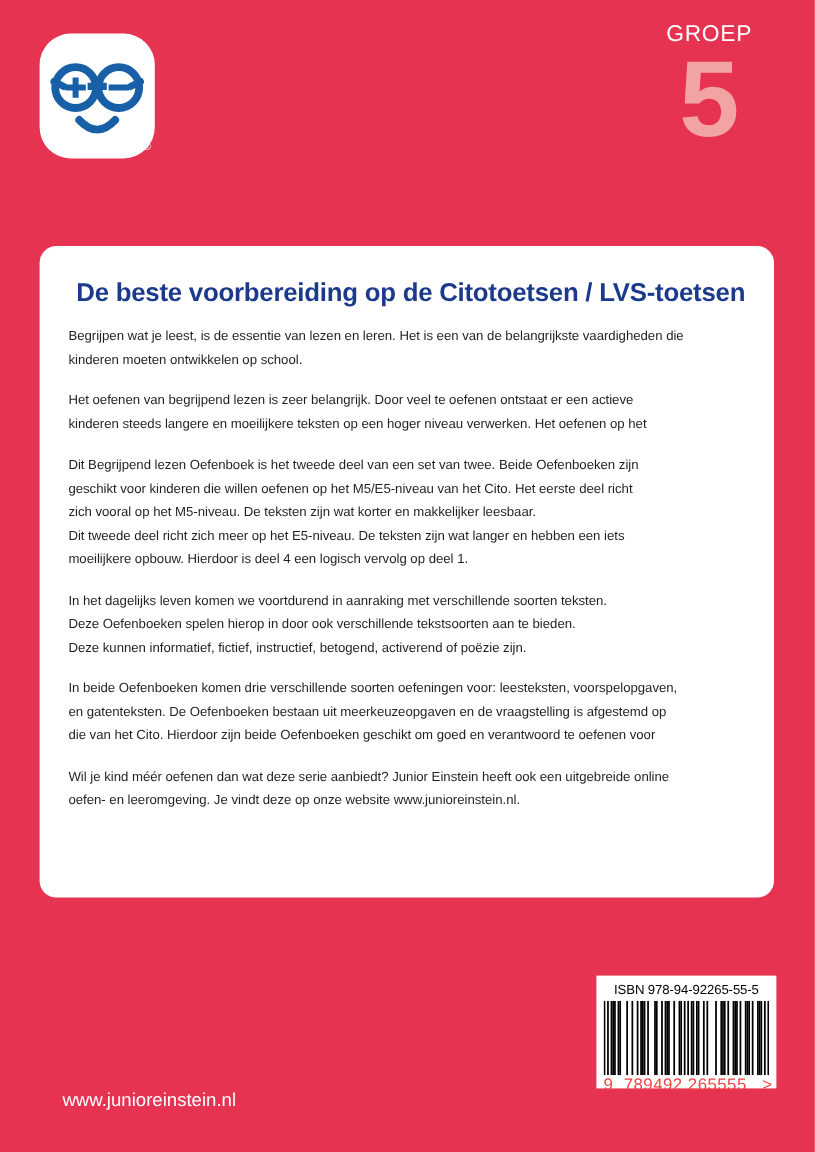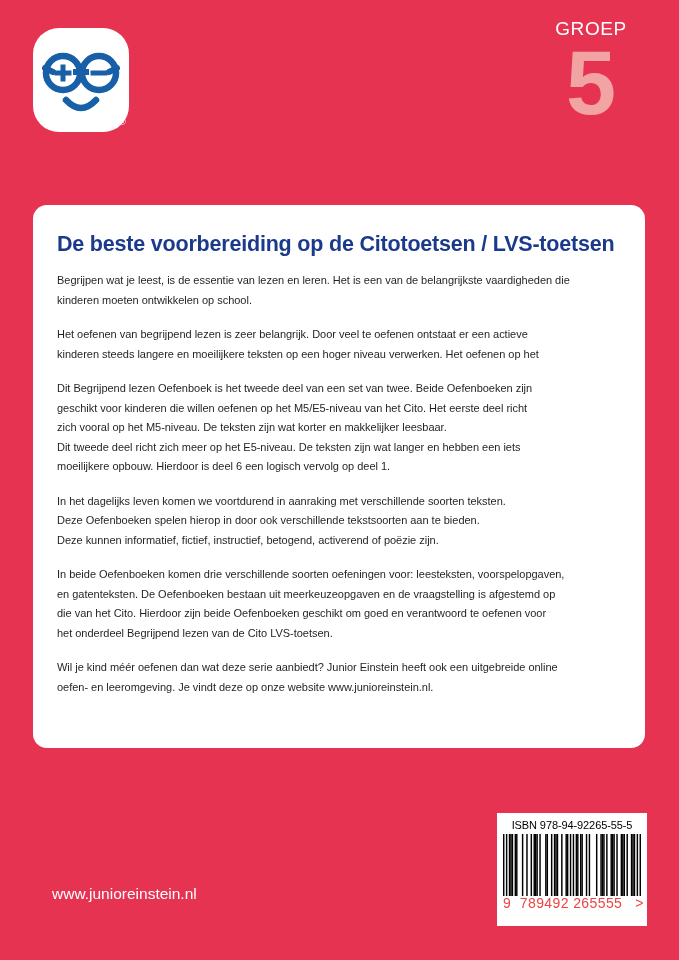--- a/index.html
+++ b/index.html
@@ -82,39 +82,40 @@
     padding: 26px 24px 10px 24px;
   }
   #card-title {
     color: #1B3A8C;
     font-size: 21.5px;
     font-weight: bold;
     line-height: 26px;
     letter-spacing: -0.2px;
     margin: 0 0 14px 0;
     font-family: "Liberation Sans", sans-serif;
+    text-align: right;
   }
   .body-para {
     color: #231F20;
     font-size: 11px;
     line-height: 19.5px;
     margin: 0 0 15px 0;
     font-family: "Liberation Sans", sans-serif;
     letter-spacing: -0.02px;
   }
   .body-para:last-child { margin-bottom: 0; }
   .body-para .nowrap-line { display: block; }
 
   
   #barcode-box {
     position: absolute;
     left: 497px;
     top: 813px;
     width: 150px;
-    height: 113px;
+    height: 94px;
     background: #FFFFFF;
     padding: 5px 6px 4px 6px;
     box-sizing: border-box;
   }
   #barcode-isbn {
     color: #000000;
     font-size: 11px;
     line-height: 14px;
     text-align: center;
     font-family: "Liberation Sans", sans-serif;
@@ -131,21 +132,21 @@
     text-align: center;
     font-family: "Liberation Sans", sans-serif;
     letter-spacing: 0.4px;
     white-space: pre;
   }
 
   
   #footer-url {
     position: absolute;
     left: 52px;
-    top: 884px;
+    top: 908px;
     color: #FFFFFF;
     font-size: 15.5px;
     line-height: 20px;
     font-family: "Liberation Sans", sans-serif;
   }
 </style>
 </head>
 <body>
 
 <div id="logo-badge">
@@ -184,32 +185,31 @@
     </p>
   <p class="body-para">
       <span class="nowrap-line">Het oefenen van begrijpend lezen is zeer belangrijk. Door veel te oefenen ontstaat er een actieve</span>
       <span class="nowrap-line">kinderen steeds langere en moeilijkere teksten op een hoger niveau verwerken. Het oefenen op het</span>
     </p>
   <p class="body-para">
       <span class="nowrap-line">Dit Begrijpend lezen Oefenboek is het tweede deel van een set van twee. Beide Oefenboeken zijn</span>
       <span class="nowrap-line">geschikt voor kinderen die willen oefenen op het M5/E5-niveau van het Cito. Het eerste deel richt</span>
       <span class="nowrap-line">zich vooral op het M5-niveau. De teksten zijn wat korter en makkelijker leesbaar.</span>
       <span class="nowrap-line">Dit tweede deel richt zich meer op het E5-niveau. De teksten zijn wat langer en hebben een iets</span>
-      <span class="nowrap-line">moeilijkere opbouw. Hierdoor is deel 6 een logisch vervolg op deel 1.</span>
+      <span class="nowrap-line">moeilijkere opbouw. Hierdoor is deel 4 een logisch vervolg op deel 1.</span>
     </p>
   <p class="body-para">
       <span class="nowrap-line">In het dagelijks leven komen we voortdurend in aanraking met verschillende soorten teksten.</span>
       <span class="nowrap-line">Deze Oefenboeken spelen hierop in door ook verschillende tekstsoorten aan te bieden.</span>
       <span class="nowrap-line">Deze kunnen informatief, fictief, instructief, betogend, activerend of poëzie zijn.</span>
     </p>
   <p class="body-para">
       <span class="nowrap-line">In beide Oefenboeken komen drie verschillende soorten oefeningen voor: leesteksten, voorspelopgaven,</span>
       <span class="nowrap-line">en gatenteksten.  De Oefenboeken bestaan uit meerkeuzeopgaven en de vraagstelling is afgestemd op</span>
       <span class="nowrap-line">die van het Cito. Hierdoor zijn beide Oefenboeken geschikt om goed en verantwoord te oefenen voor</span>
-      <span class="nowrap-line">het onderdeel Begrijpend lezen van de Cito LVS-toetsen.</span>
     </p>
   <p class="body-para">
       <span class="nowrap-line">Wil je kind méér oefenen dan wat deze serie aanbiedt? Junior Einstein heeft ook een uitgebreide online</span>
       <span class="nowrap-line">oefen- en leeromgeving. Je vindt deze op onze website www.junioreinstein.nl.</span>
     </p>
 </div>
 
 <div id="barcode-box">
   <div id="barcode-isbn">ISBN 978-94-92265-55-5</div>
   <svg id="barcode-bars" width="138" height="62" viewBox="0 0 138 62" aria-hidden="true">

